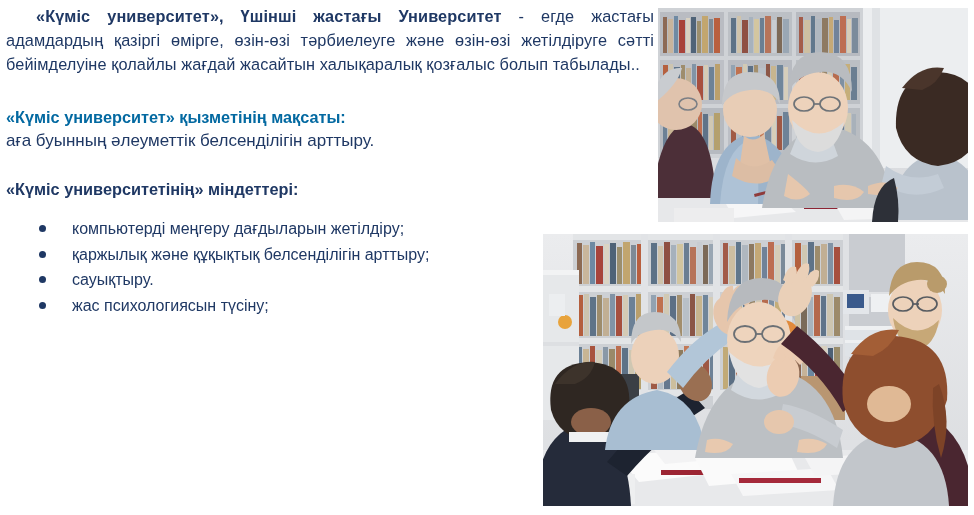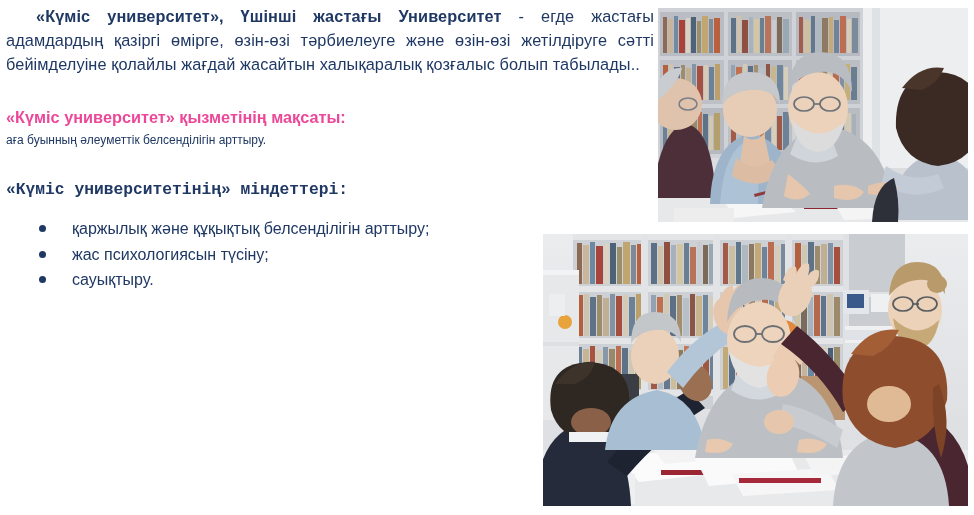--- a/index.html
+++ b/index.html
@@ -40,38 +40,37 @@
   .intro-para .lead { font-weight: bold; }
 
   .goal-block {
     margin-top: 30px;
   }
   .goal-heading {
     margin: 0;
     font-size: 16.3px;
     line-height: 23px;
     font-weight: bold;
-    color: #ec4899;
+    color: #0369a1;
   }
   .goal-text {
     margin: 0;
-    font-size: 12px;
+    font-size: 17px;
     line-height: 23px;
     font-weight: normal;
     color: #1F3864;
   }
 
   .tasks-heading {
     margin: 0;
     padding-top: 26px;
     font-size: 16.3px;
     line-height: 23px;
     font-weight: bold;
     color: #1F3864;
-    font-family: Liberation Mono, monospace;
   }
 
   .task-list {
     list-style: none;
     margin: 0;
     padding: 0;
     padding-top: 15px;
   }
   .task-list li {
     position: relative;
@@ -121,23 +120,24 @@
     <p class="intro-para"><span class="lead">«Күміс университет», Үшінші жастағы Университет</span><span class="tail"> - егде жастағы адамдардың қазіргі өмірге, өзін-өзі тәрбиелеуге және өзін-өзі жетілдіруге сәтті бейімделуіне қолайлы жағдай жасайтын халықаралық қозғалыс болып табылады..</span></p>
 
     <div class="goal-block">
       <p class="goal-heading">«Күміс университет» қызметінің мақсаты:</p>
       <p class="goal-text">аға буынның әлеуметтік белсенділігін арттыру.</p>
     </div>
 
     <p class="tasks-heading">«Күміс университетінің» міндеттері:</p>
 
     <ul class="task-list">
+      <li><span class="bullet"></span><span>компьютерді меңгеру дағдыларын жетілдіру;</span></li>
       <li><span class="bullet"></span><span>қаржылық және құқықтық белсенділігін арттыру;</span></li>
+      <li><span class="bullet"></span><span>сауықтыру.</span></li>
       <li><span class="bullet"></span><span>жас психологиясын түсіну;</span></li>
-      <li><span class="bullet"></span><span>сауықтыру.</span></li>
     </ul>
   </div>
 
   <div class="photo photo-top">
     <svg viewBox="0 0 310 214" preserveAspectRatio="none">
       <defs>
         <linearGradient id="wallT" x1="0" y1="0" x2="0" y2="1">
           <stop offset="0%" stop-color="#e9eaec"></stop>
             <stop offset="100%" stop-color="#d6d8dc"></stop>
         </linearGradient>

